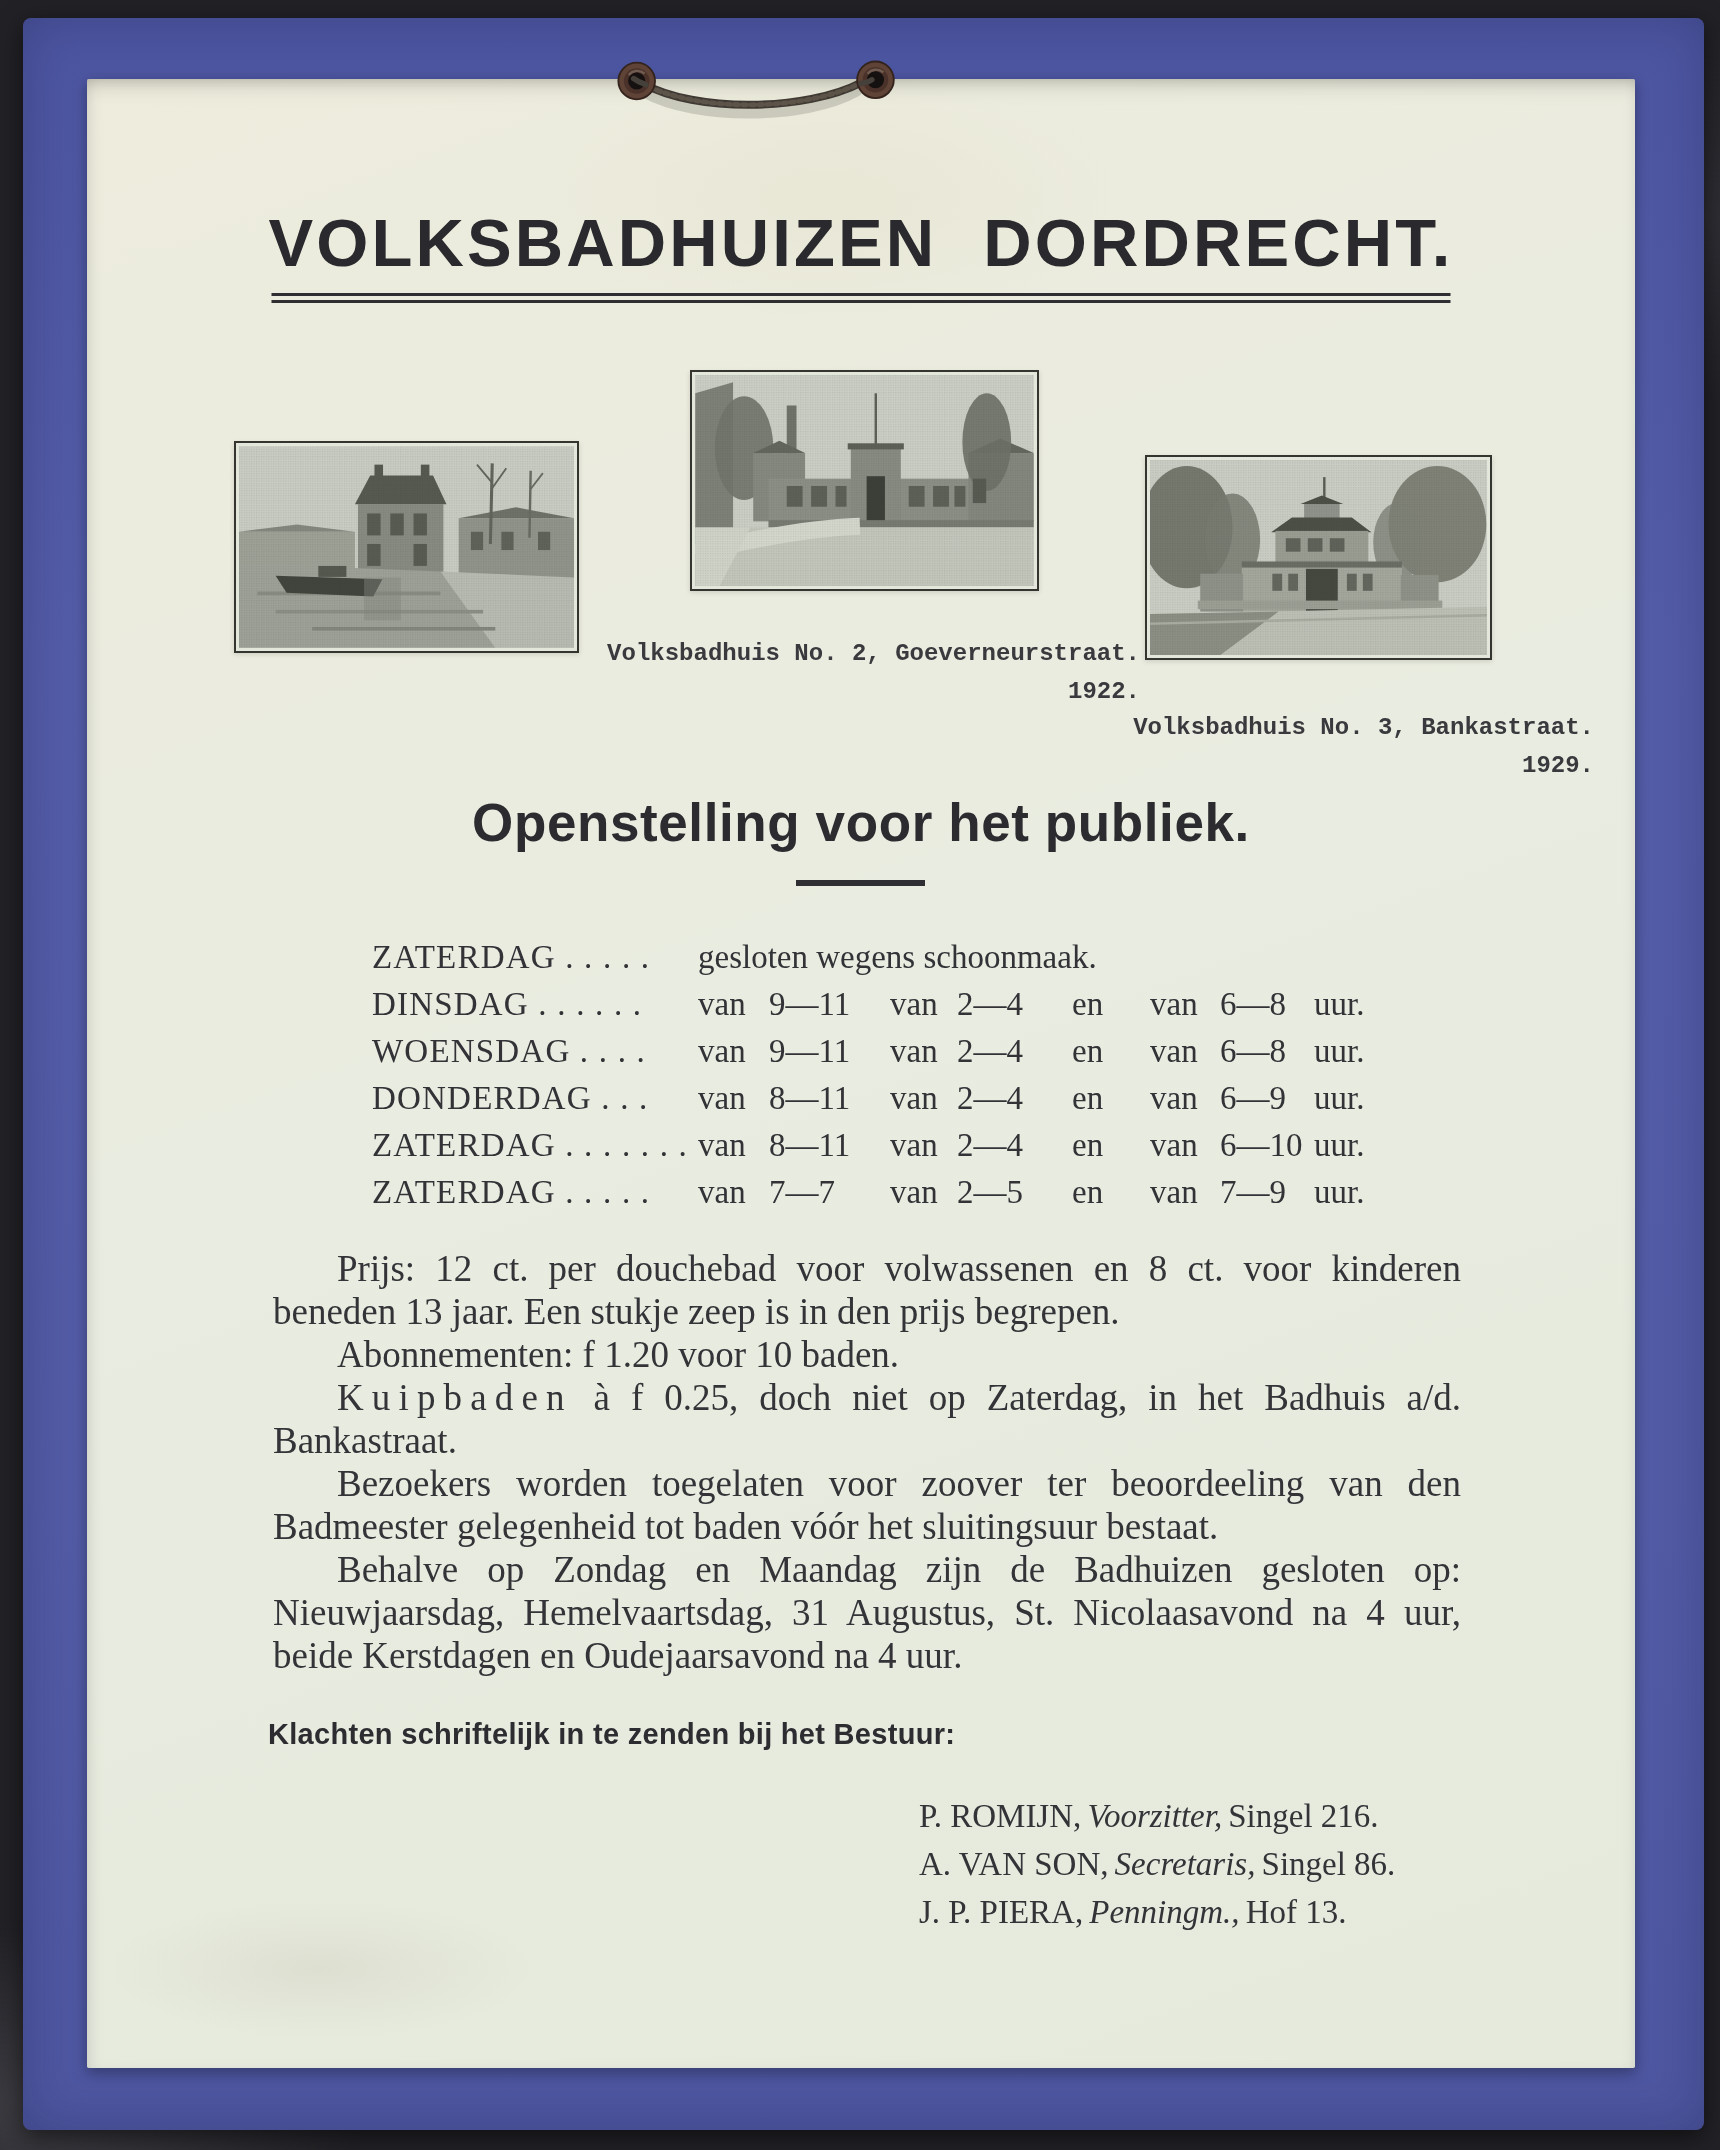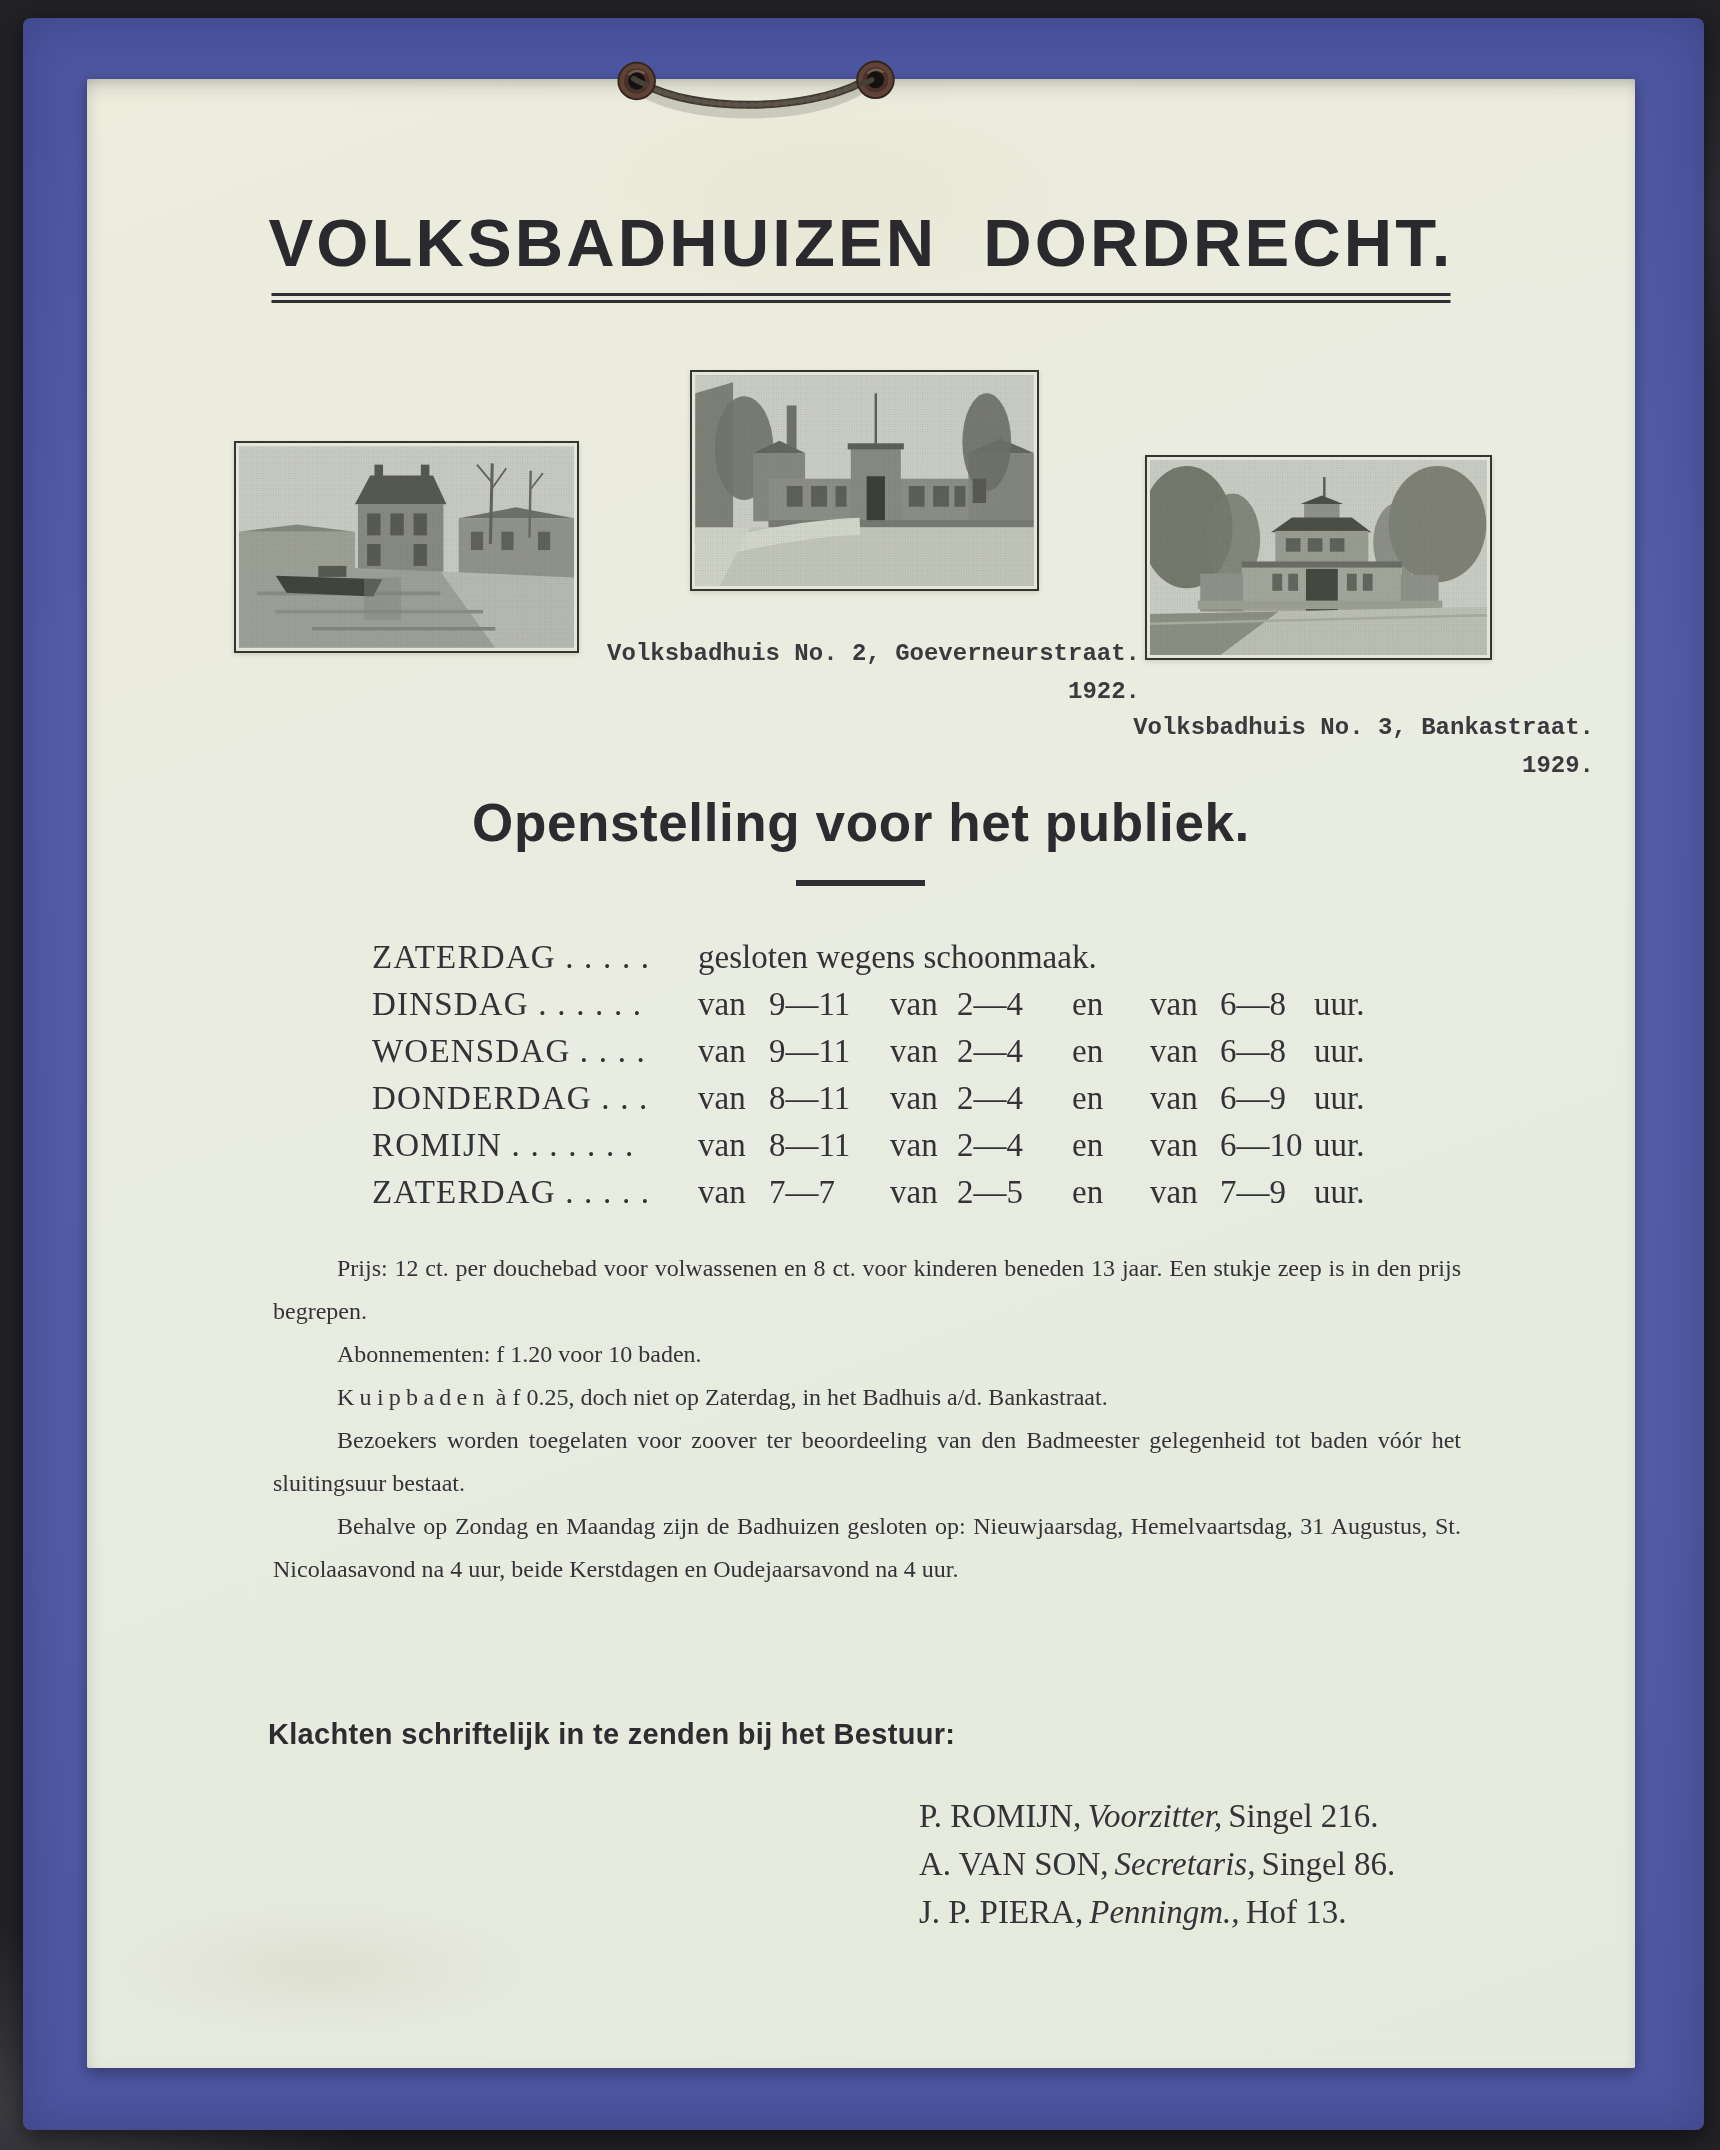--- a/index.html
+++ b/index.html
@@ -68,21 +68,21 @@
   }
   .srow{
     display:grid;
     grid-template-columns:326px 71px 121px 67px 115px 78px 70px 94px 1fr;
     line-height:47px;white-space:nowrap;
   }
   .sday{letter-spacing:1.2px;}
   .snote{grid-column:2 / -1;}
   .bodytext{
     position:absolute;left:186px;top:1168px;width:1188px;
-    font-size:24px;line-height:43px;color:#333338;text-align:justify;
+    font-size:37px;line-height:43px;color:#333338;text-align:justify;
   }
   .bodytext p{margin:0;text-indent:64px;}
   .spread{letter-spacing:0.22em;}
   .complaints{
     position:absolute;left:181px;top:1638px;
     font-family:"Liberation Sans", sans-serif;font-weight:700;
     font-size:29px;line-height:34px;letter-spacing:0.3px;color:#2d2d31;
   }
   .officials{
     position:absolute;left:832px;top:1700px;
@@ -259,21 +259,21 @@
         <span>van</span>
         <span>8—11</span>
         <span>van</span>
         <span>2—4</span>
         <span>en</span>
         <span>van</span>
         <span>6—9</span>
         <span>uur.</span>
       </div>
       <div class="srow">
-        <span class="sday">ROMIJN . . . . . . .</span>
+        <span class="sday">ZATERDAG . . . . . . .</span>
         <span>van</span>
         <span>8—11</span>
         <span>van</span>
         <span>2—4</span>
         <span>en</span>
         <span>van</span>
         <span>6—10</span>
         <span>uur.</span>
       </div>
       <div class="srow">

